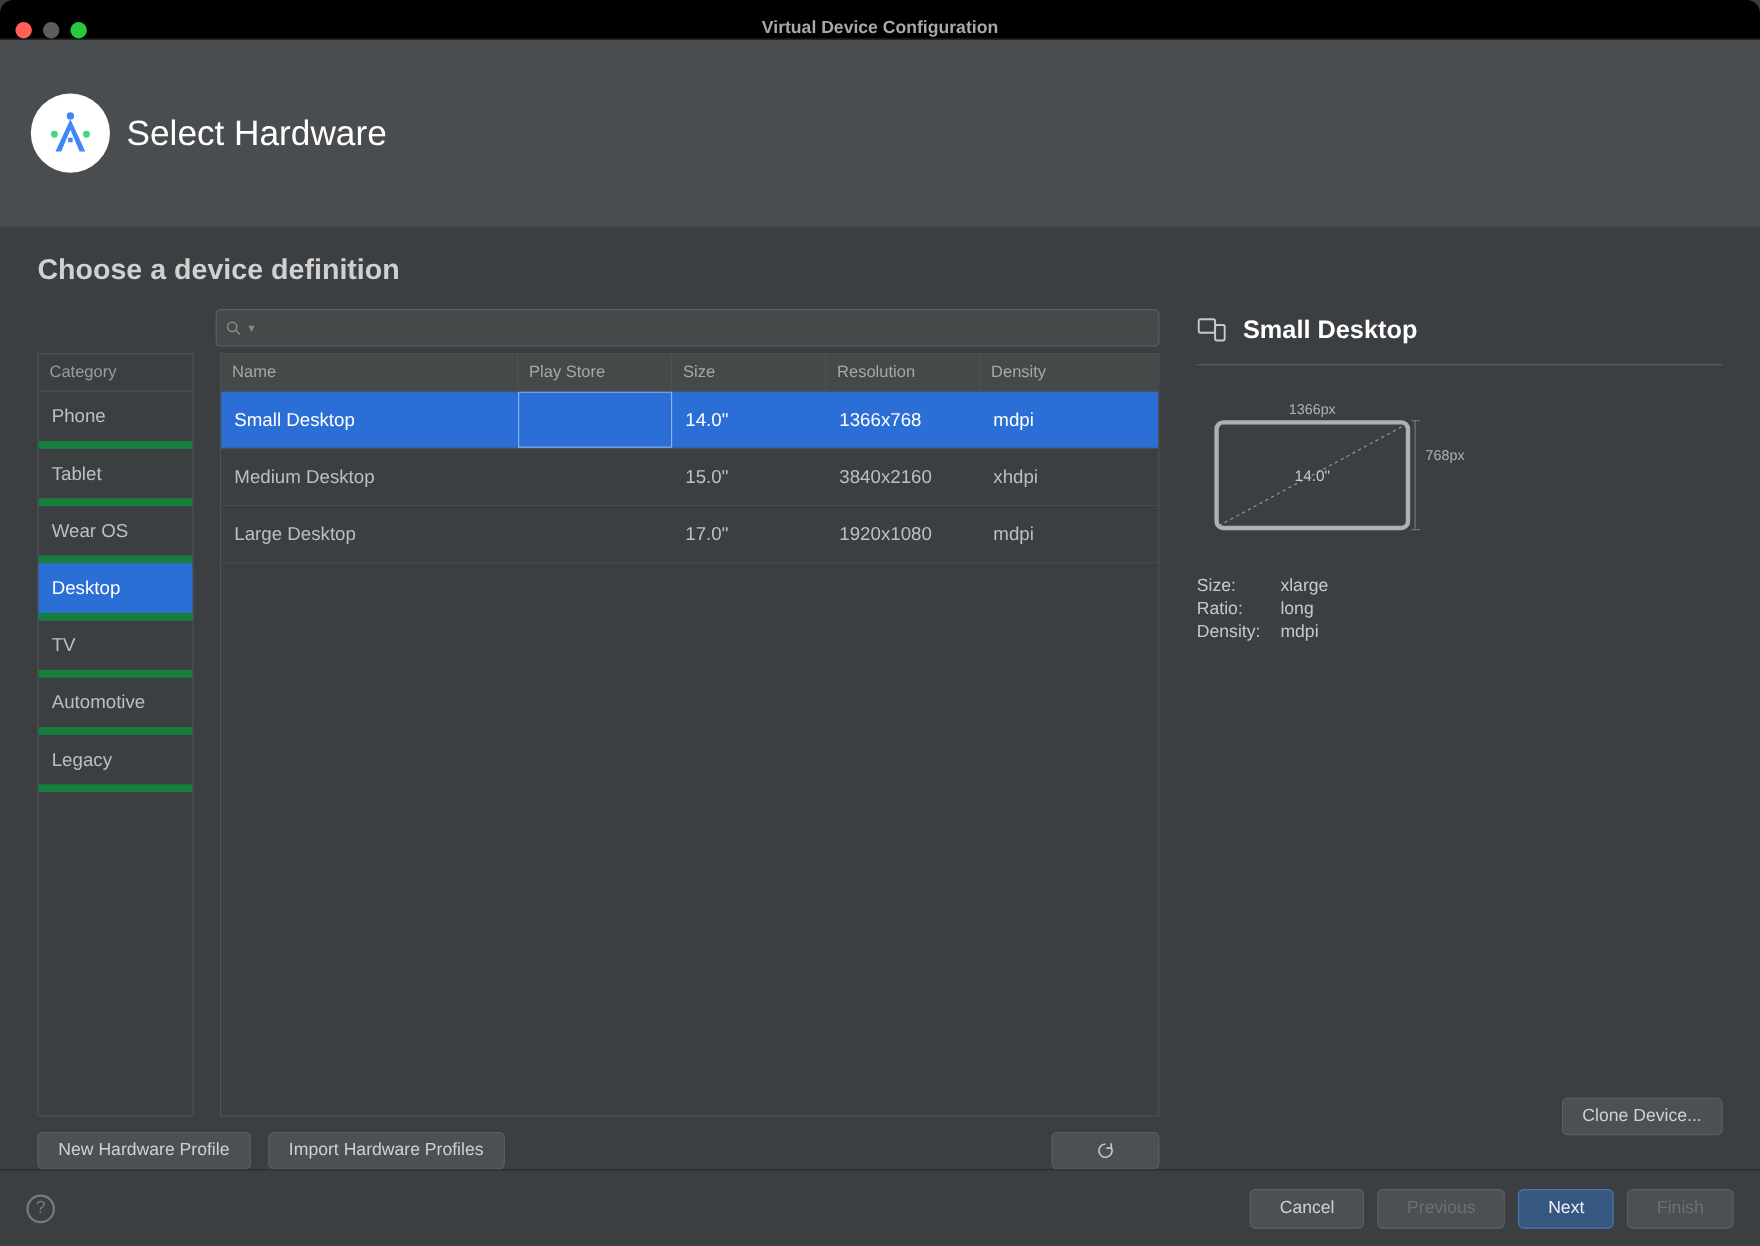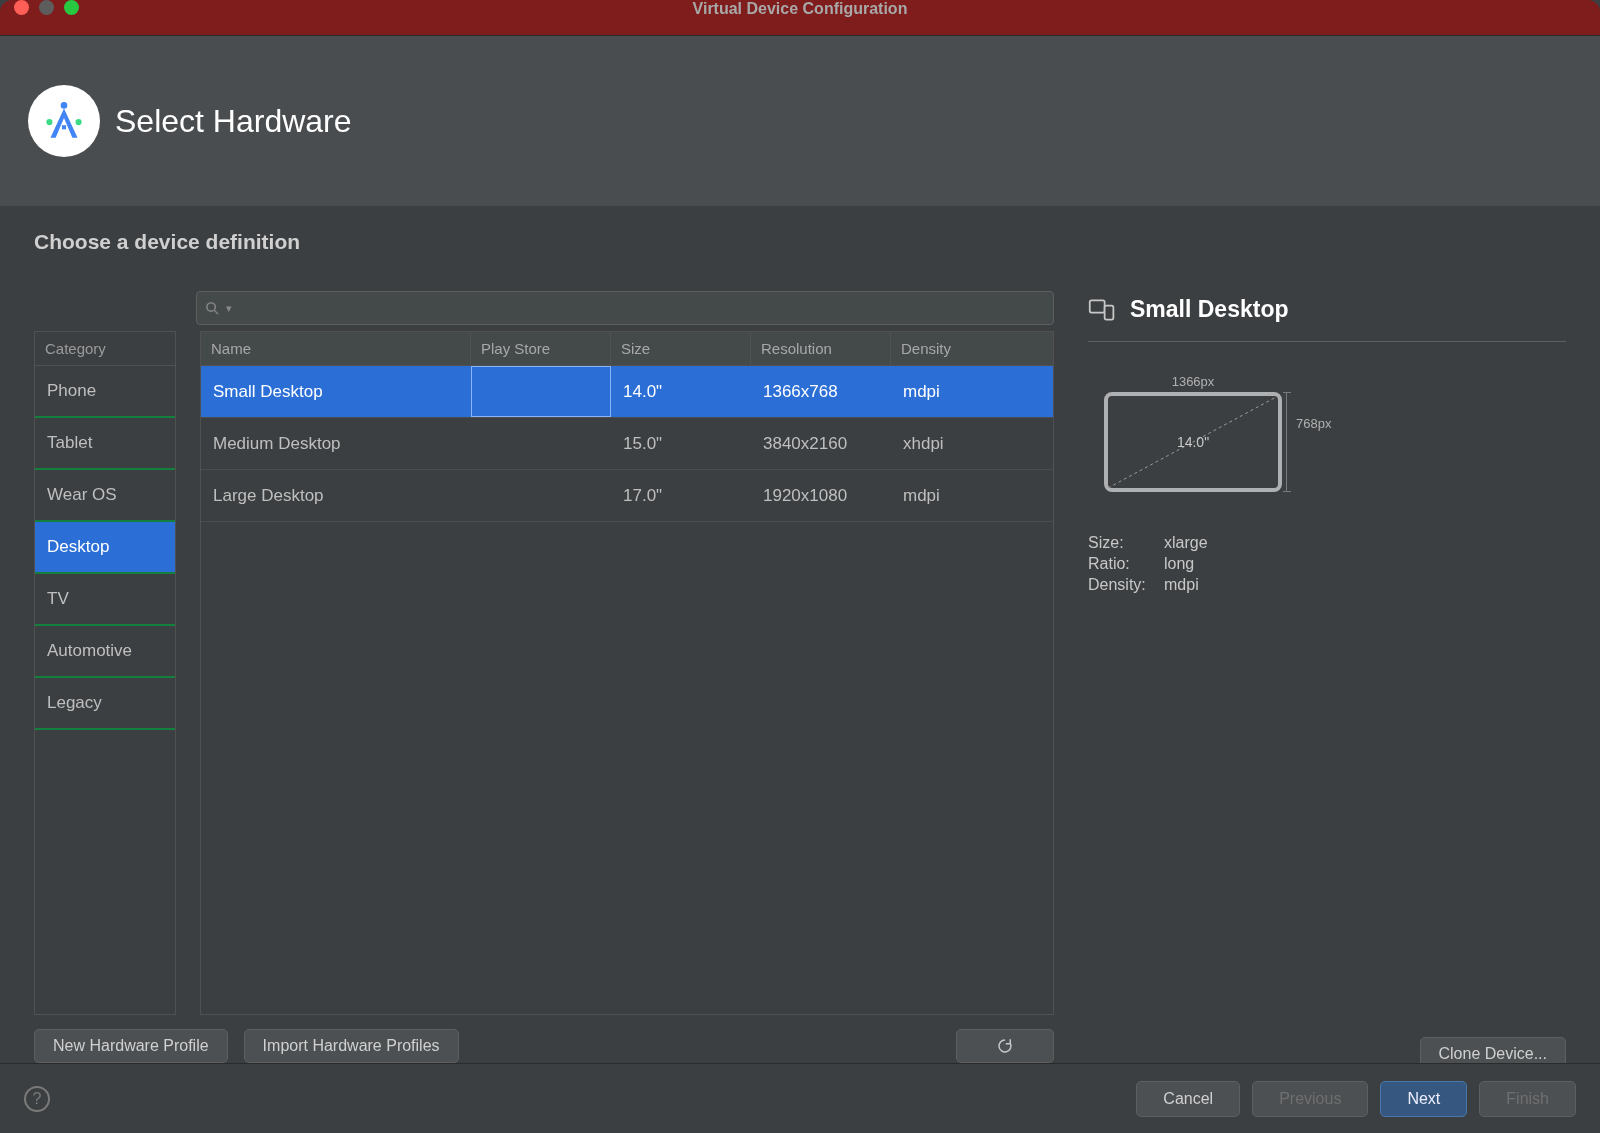--- a/index.html
+++ b/index.html
@@ -8,23 +8,23 @@
   height: 1133px;
   background: #3c3f41;
   font-family: -apple-system, BlinkMacSystemFont, "Segoe UI", sans-serif;
   color: #bbbbbb;
   overflow: hidden;
   font-size: 16px;
   border-radius: 12px;
 }
 .titlebar {
   height: 36px;
-  background: #7f1d1d;
+  background: #000000;
   display: flex;
-  align-items: flex-start;
+  align-items: flex-end;
   padding: 0 14px;
   position: relative;
   border-bottom: 1px solid #2b2b2b;
 }
 .traffic-lights { display: flex; gap: 10px; }
 .tl { width: 15px; height: 15px; border-radius: 50%; }
 .tl-close { background: #ff5f57; }
 .tl-min { background: #5d5d5d; }
 .tl-max { background: #28c840; }
 .title-center {
@@ -45,21 +45,21 @@
   display: flex; align-items: center; justify-content: center;
 }
 .app-icon svg { width: 50px; height: 50px; }
 .banner-title { color: #fff; font-size: 32px; font-weight: 400; }
 .content {
   padding: 24px 34px 0 34px;
   height: calc(100% - 36px - 170px - 70px);
   display: flex;
   flex-direction: column;
 }
-.section-title { color: #d0d0d0; font-size: 21px; font-weight: 600; margin-bottom: 37px; }
+.section-title { color: #d0d0d0; font-size: 26px; font-weight: 600; margin-bottom: 20px; }
 .main-split {
   display: grid;
   grid-template-columns: 1020px 1fr;
   gap: 34px;
   flex: 1;
   min-height: 0;
 }
 .left-col { display: flex; flex-direction: column; min-height: 0; }
 .search-row {
   margin-left: 162px;
@@ -87,21 +87,21 @@
   background: #3c3f41;
   display: flex; flex-direction: column;
 }
 .cat-header {
   height: 34px; display: flex; align-items: center; padding-left: 10px;
   font-size: 15px; color: #9b9b9b;
   border-bottom: 1px solid #515151;
 }
 .cat-item {
   height: 52px; display: flex; align-items: center; padding-left: 12px;
-  font-size: 17px; color: #bfbfbf; border-bottom: 2px solid #15803d;
+  font-size: 17px; color: #bfbfbf; border-bottom: 7px solid #15803d;
   cursor: pointer;
 }
 .cat-item.selected { background: #2b6fd6; color: #ffffff; }
 .device-table {
   flex: 1; margin-left: 24px;
   border: 1px solid #515151;
   background: #3c3f41;
   display: flex; flex-direction: column;
 }
 .dt-head {
@@ -164,21 +164,21 @@
 .tick-right { position: absolute; left: 182px; top: 10px; height: 100px; border-left: 1px solid #7a7a7a; }
 .tick-right::before, .tick-right::after {
   content: ""; position: absolute; width: 8px; height: 1px; background: #7a7a7a; left: -4px;
 }
 .tick-right::before { top: 0; }
 .tick-right::after { bottom: 0; }
 .diag-center { position: absolute; left: 0; top: 10px; width: 178px; height: 100px; display: flex; align-items: center; justify-content: center; font-size: 14px; color: #c8c8c8; }
 .spec-list { margin-top: 32px; font-size: 16px; color: #c8c8c8; }
 .spec-list .row { display: flex; margin-bottom: 3px; }
 .spec-list .k { width: 76px; }
-.right-bottom { margin-top: 62px; display: flex; justify-content: flex-end; padding-right: 0; position: absolute; right: 34px; top: 975px; }
+.right-bottom { margin-top: 62px; display: flex; justify-content: flex-end; padding-right: 0; position: absolute; right: 34px; top: 936px; }
 .footer {
   position: absolute; bottom: 0; left: 0; right: 0;
   height: 70px;
   background: #3c3f41;
   border-top: 1px solid #2b2b2b;
   display: flex; align-items: center;
   padding: 0 24px;
   gap: 12px;
 }
 .help-btn {

